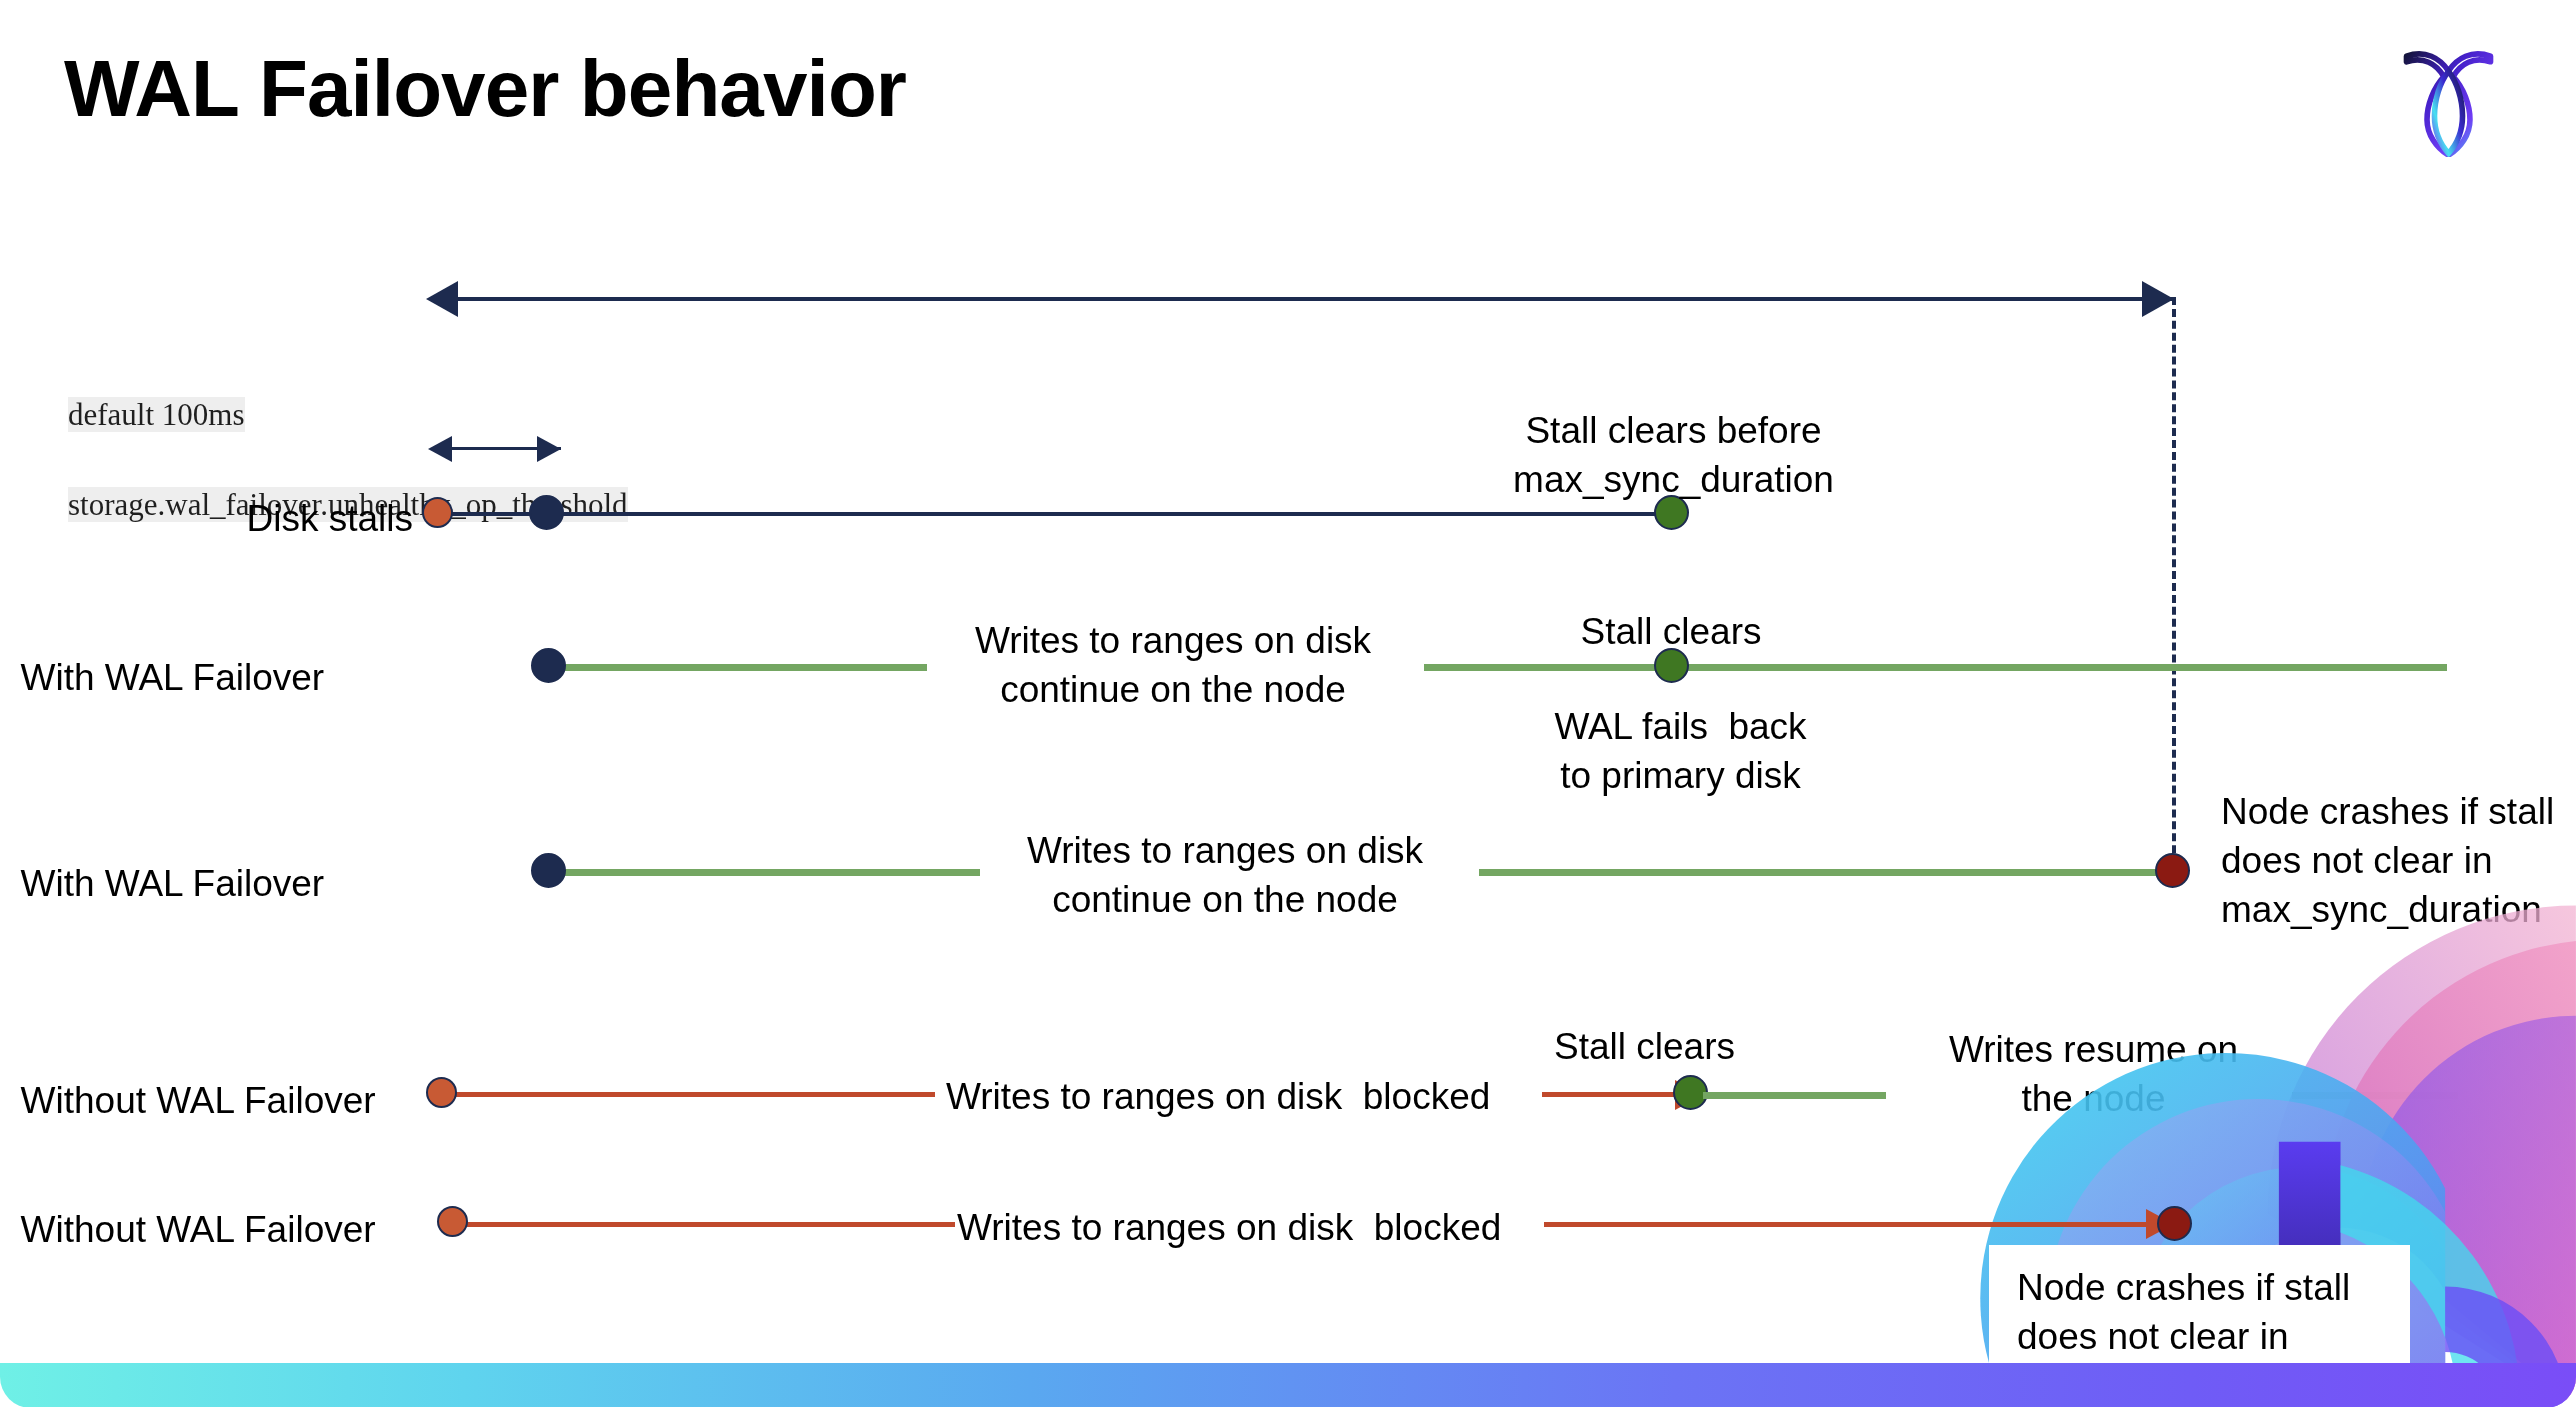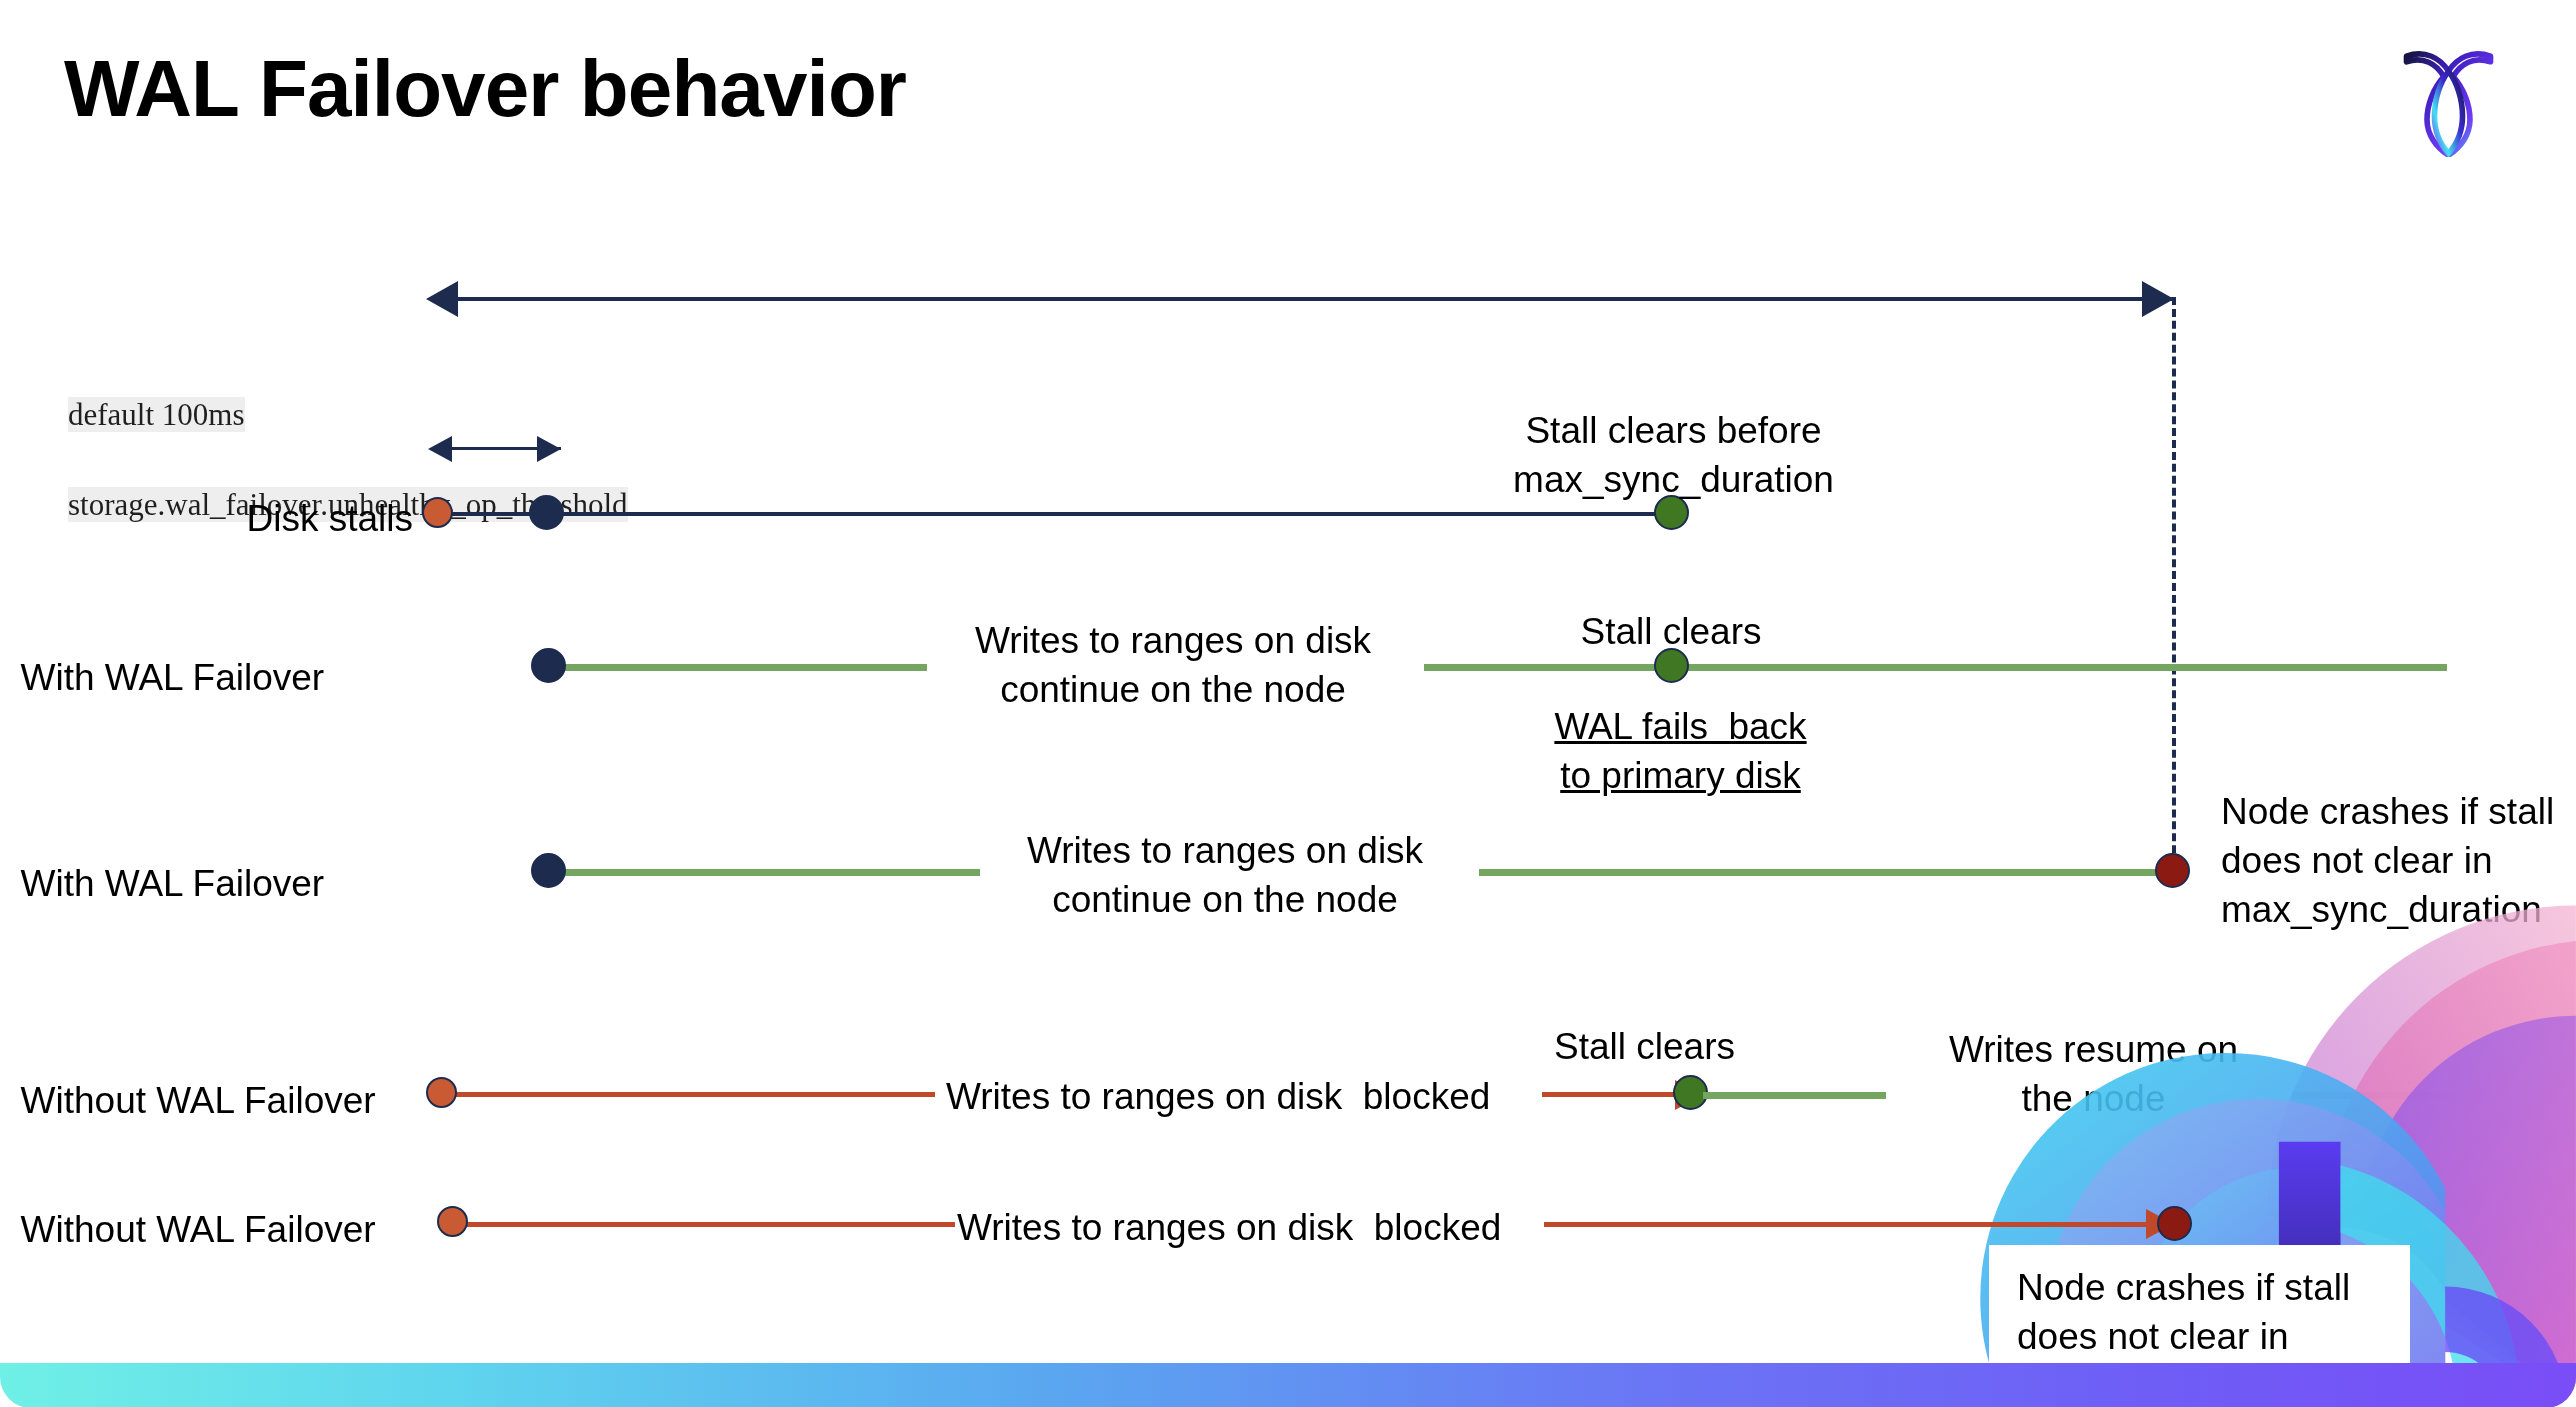--- a/index.html
+++ b/index.html
@@ -150,21 +150,21 @@
 
   <div class="lbl" style="left:20.6px;top:654px;width:449px;">With WAL Failover</div>
   <div class="ln ln-green" style="left:548px;top:664px;width:379px;"></div>
   <div class="ln ln-green" style="left:1424px;top:664px;width:1023px;"></div>
   <div class="dot dot-navy" style="left:531px;top:648px;width:35px;height:35px;"></div>
   <div class="dot dot-green" style="left:1654px;top:648px;width:35px;height:35px;"></div>
 
   <div class="lbl ctr" style="left:944px;top:617px;width:458px;">Writes to ranges on disk
 continue on the node</div>
   <div class="lbl ctr" style="left:1503px;top:608px;width:336px;">Stall clears</div>
-  <div class="lbl ctr" style="left:1503px;top:703px;width:355px;text-decoration:underline;">WAL fails  back
+  <div class="lbl ctr" style="left:1503px;top:703px;width:355px;">WAL fails  back
 to primary disk</div>
 
   <div class="lbl" style="left:20.6px;top:860px;width:449px;">With WAL Failover</div>
   <div class="ln ln-green" style="left:548px;top:869px;width:432px;"></div>
   <div class="ln ln-green" style="left:1479px;top:869px;width:694px;"></div>
   <div class="dot dot-navy" style="left:531px;top:853px;width:35px;height:35px;"></div>
   <div class="dot dot-darkred" style="left:2155px;top:853px;width:35px;height:35px;"></div>
 
   <div class="lbl ctr" style="left:996px;top:827px;width:458px;">Writes to ranges on disk
 continue on the node</div>

